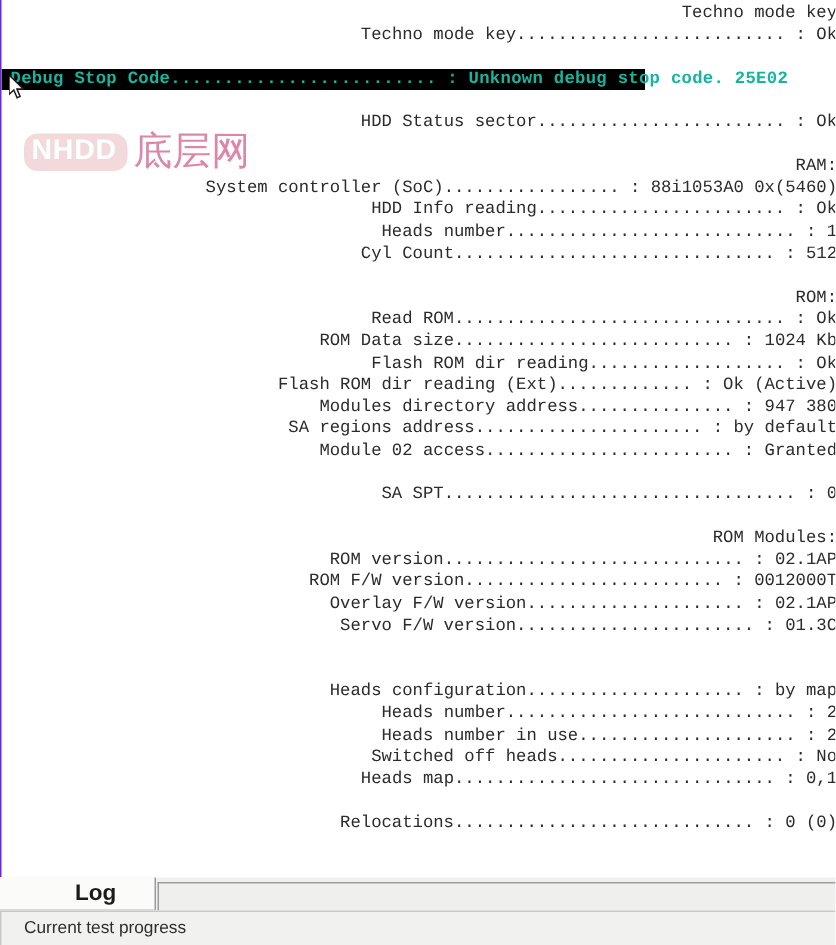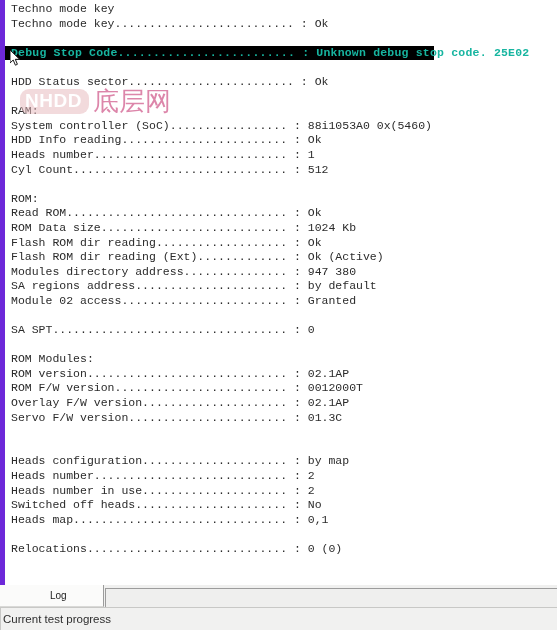--- a/index.html
+++ b/index.html
@@ -15,23 +15,24 @@
     position: relative;
   }
 
   
   #log-panel {
     position: absolute;
     left: 0; top: 0;
     width: 557px;
     height: 585px;
     background: #ffffff;
-    border-left: 5px solid #6d28d9;
+    border-left: 1px solid #6d28d9;
     box-sizing: border-box;
     overflow: hidden;
+    text-align: right;
   }
 
   #log-lines {
     position: absolute;
     left: 0; top: 2px;
     width: 557px;
     font-family: "Liberation Mono", "DejaVu Sans Mono", monospace;
     font-size: 11.5px;
     line-height: 14.6px;
     color: #2b2b2b;
@@ -121,42 +122,42 @@
     background: #fbfbfa;
     border-right: 1px solid #9c9c9c;
     border-bottom: 1px solid #d9d9d7;
     box-sizing: border-box;
     display: flex;
     align-items: center;
     padding-left: 4px;
   }
   #tab-log .tab-label {
     font-family: "Liberation Sans", sans-serif;
-    font-size: 10px;
-    font-weight: normal;
+    font-size: 15px;
+    font-weight: bold;
     color: #1b1b1b;
     padding-left: 46px;
   }
 
   
   #status-bar {
     position: absolute;
     left: 0; top: 607px;
     width: 557px; height: 23px;
     background: #f1f1f0;
     border-top: 1px solid #c8c8c6;
     box-sizing: border-box;
     display: flex;
     align-items: center;
   }
   #status-bar .status-text {
     font-family: "Liberation Sans", sans-serif;
     font-size: 11.5px;
     color: #2e2e2e;
-    padding-left: 3px;
+    padding-left: 16px;
   }
   #status-divider {
     position: absolute;
     left: 0; top: 0;
     width: 1px; height: 23px;
     background: #c8c8c6;
   }
 </style>
 </head>
 <body>

